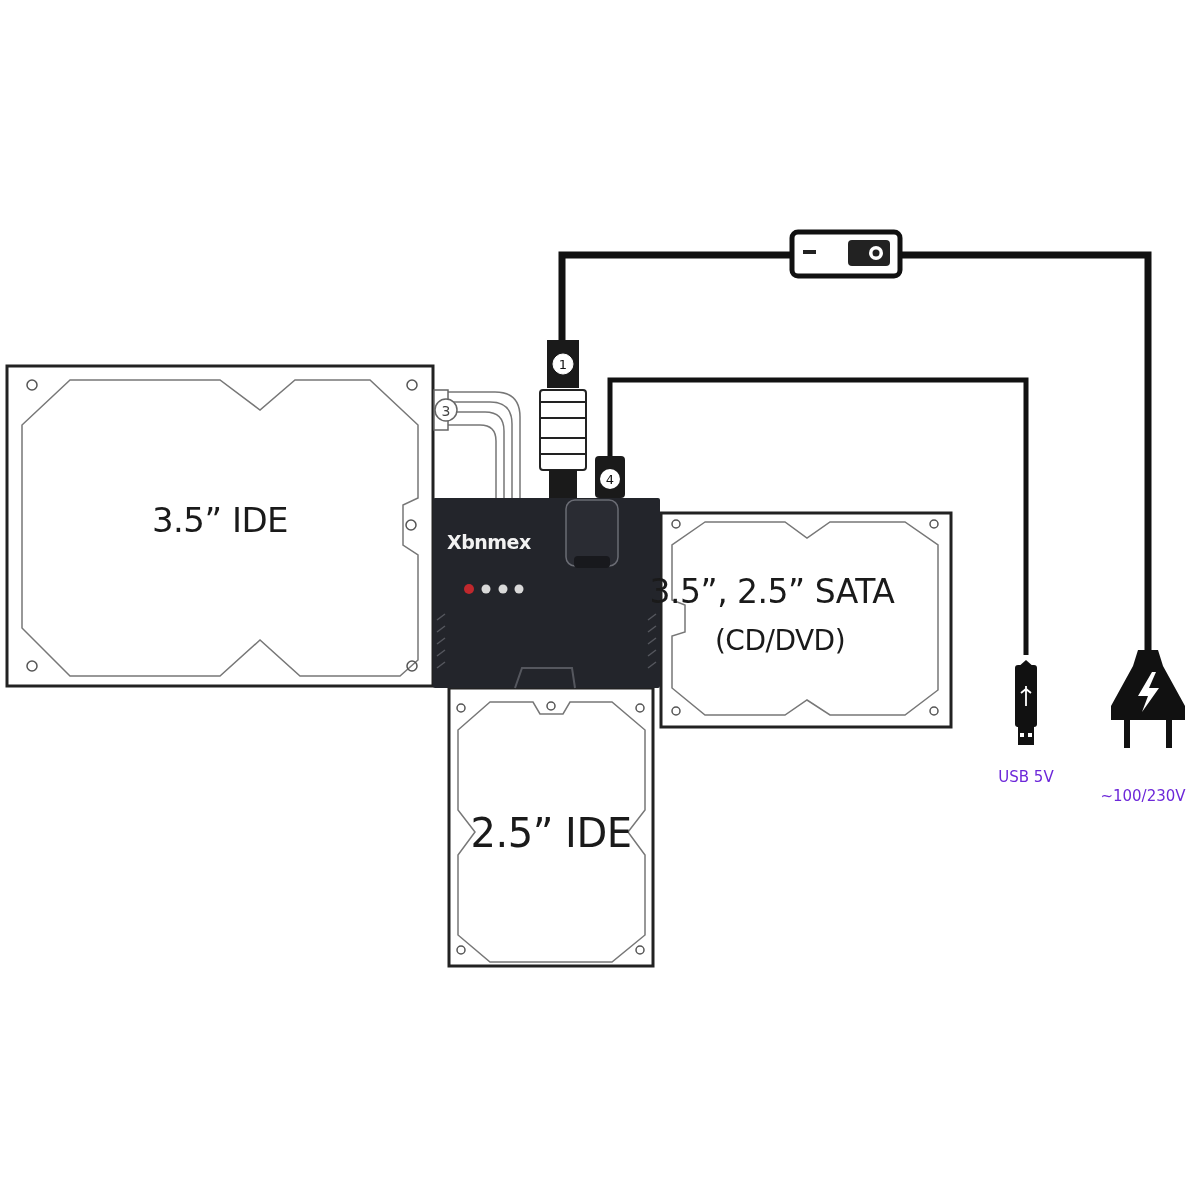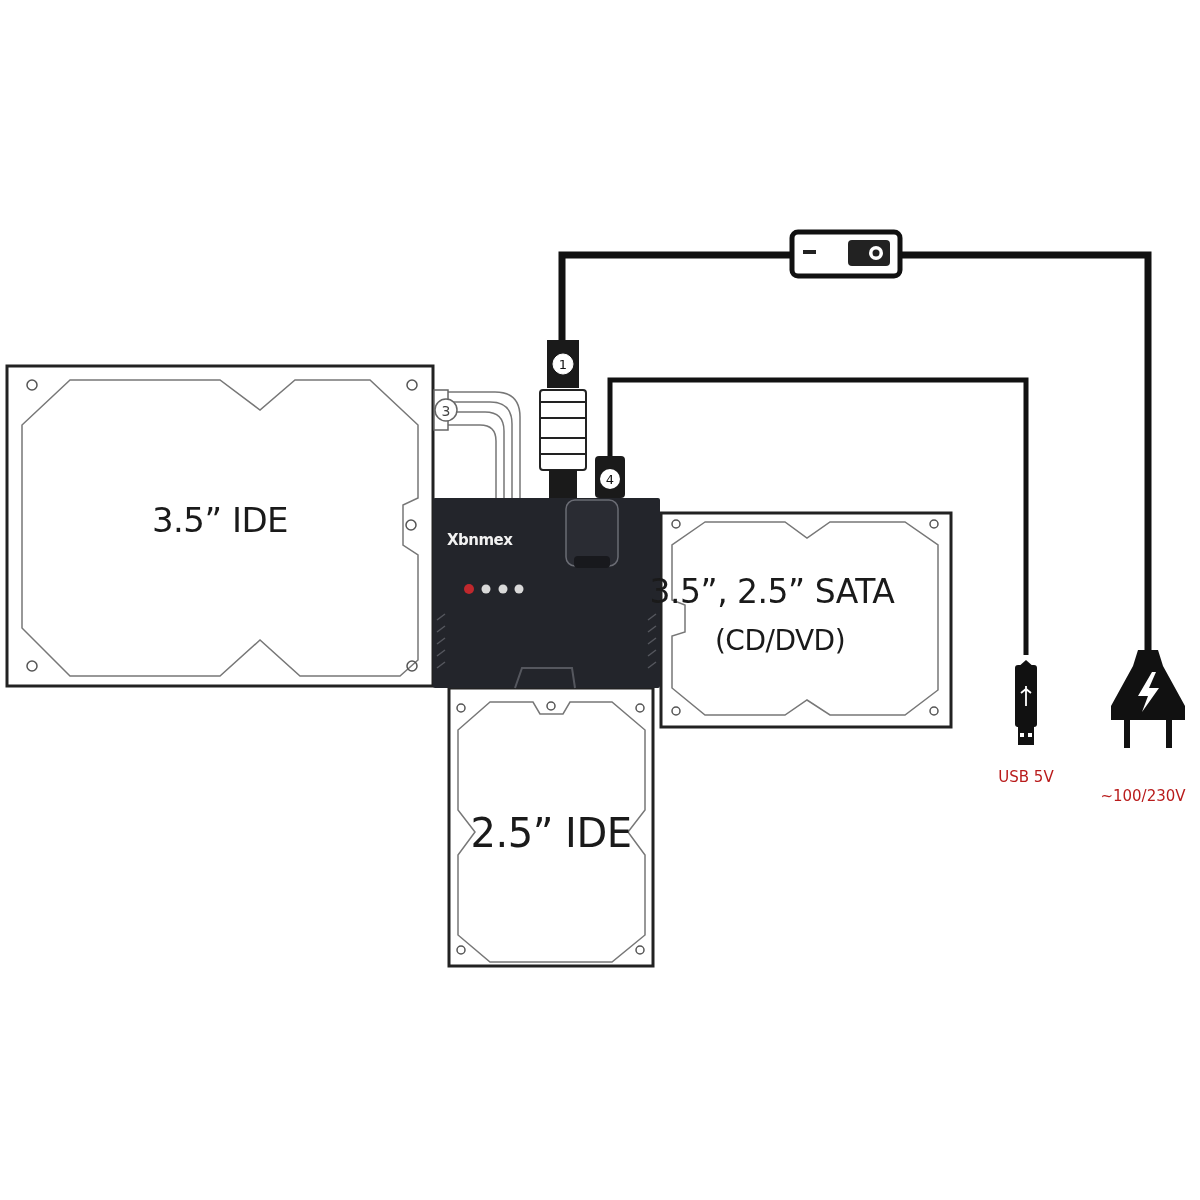--- a/index.html
+++ b/index.html
@@ -1,22 +1,22 @@
 <!DOCTYPE html>
 <html><head>
   <meta charset="utf-8">
   <style>
     html, body { margin: 0; padding: 0; background: #ffffff; }
     body { width: 1200px; height: 1200px; position: relative; overflow: hidden;
            font-family: "DejaVu Sans", sans-serif; }
     #diagram { position: absolute; left: 0; top: 0; width: 1200px; height: 1200px; }
     .label { position: absolute; color: #1a1a1a; text-align: center; white-space: nowrap; }
     .drive-label { font-size: 34px; letter-spacing: -0.5px; }
-    .small-label { font-size: 15px; color: #b91c1c; }
-    .brand { position: absolute; color: #f2f2f2; font-weight: bold; font-size: 15px;
+    .small-label { font-size: 15px; color: #6d28d9; }
+    .brand { position: absolute; color: #f2f2f2; font-weight: bold; font-size: 19px;
              letter-spacing: -0.5px; font-family: "DejaVu Sans", sans-serif; }
   </style>
 </head>
 <body>
 
 <div id="diagram">
   <svg width="1200" height="1200" viewBox="0 0 1200 1200" xmlns="http://www.w3.org/2000/svg">
 
     <g fill="none" stroke="#111" stroke-width="7">
 

